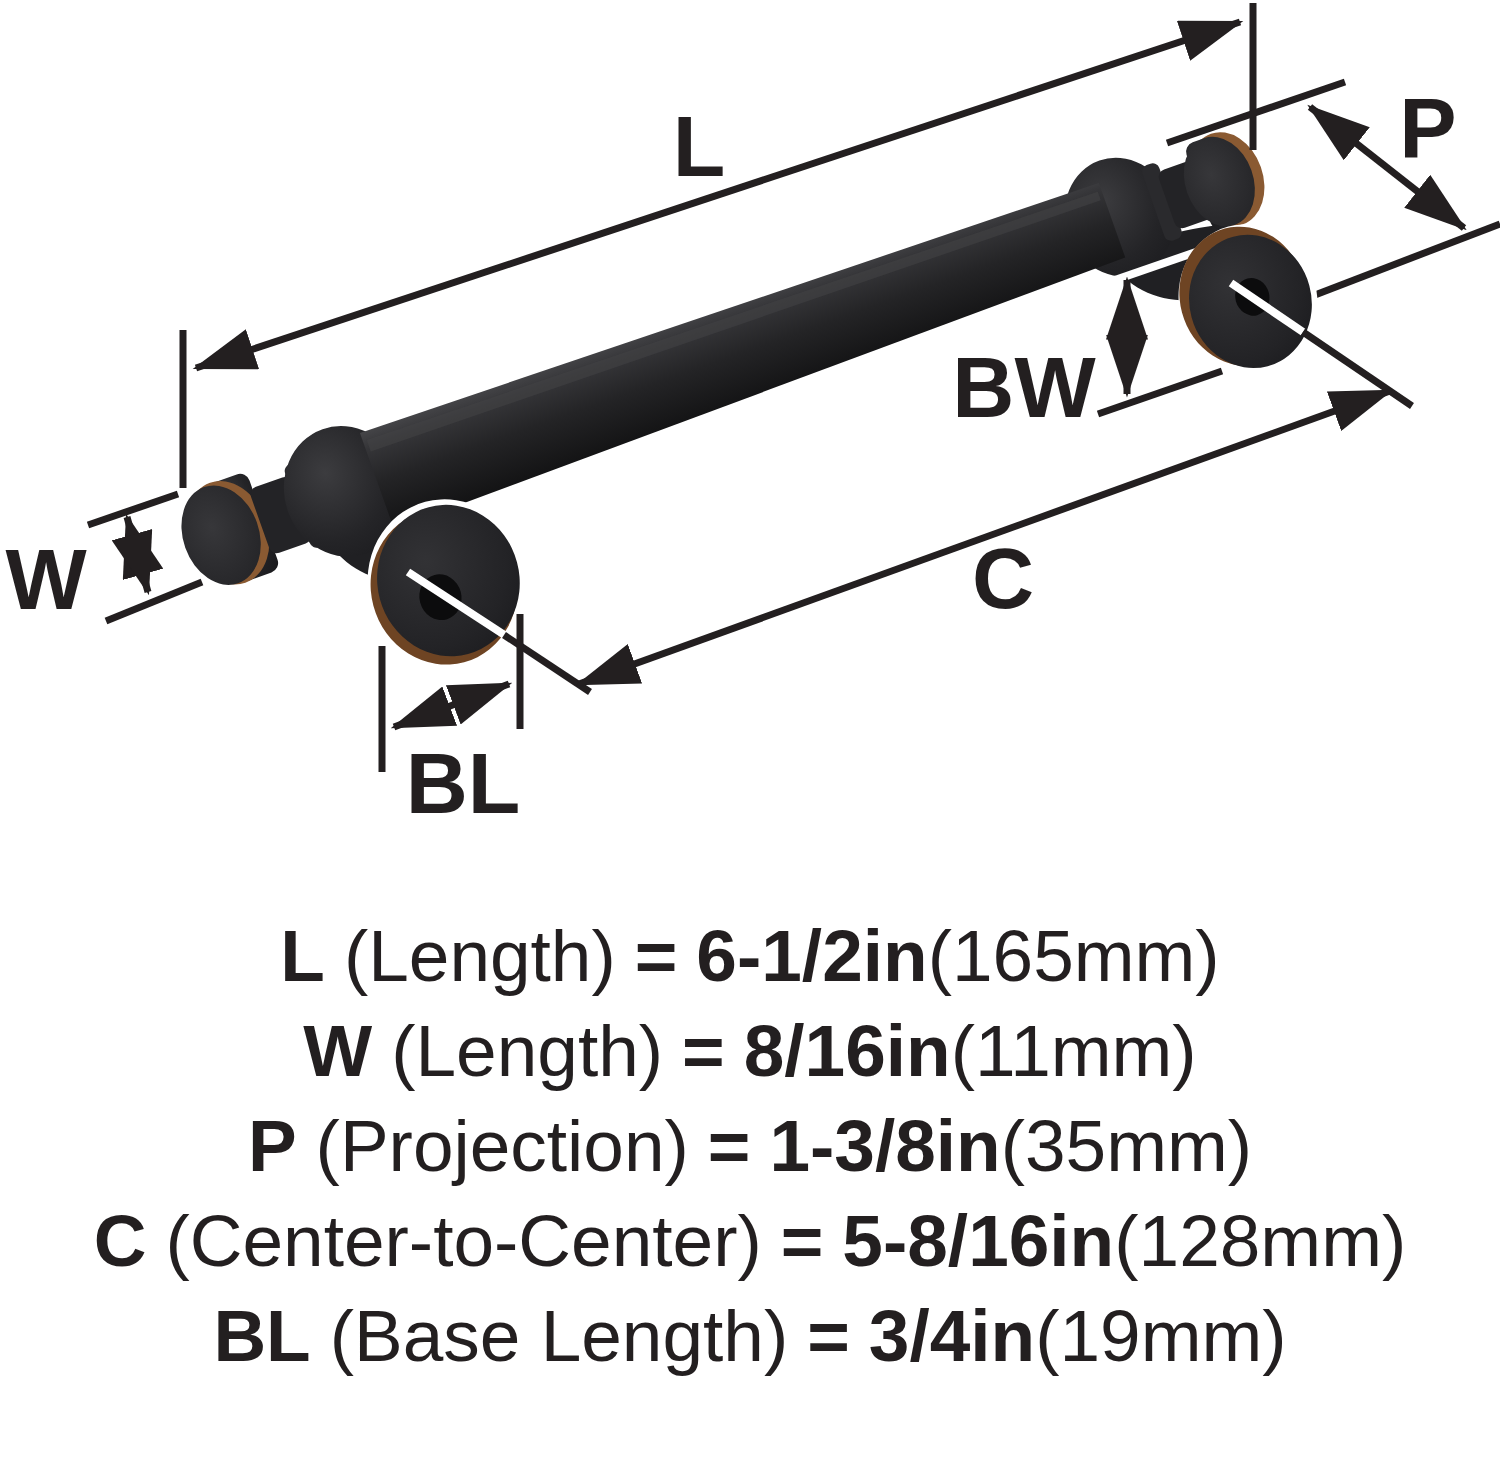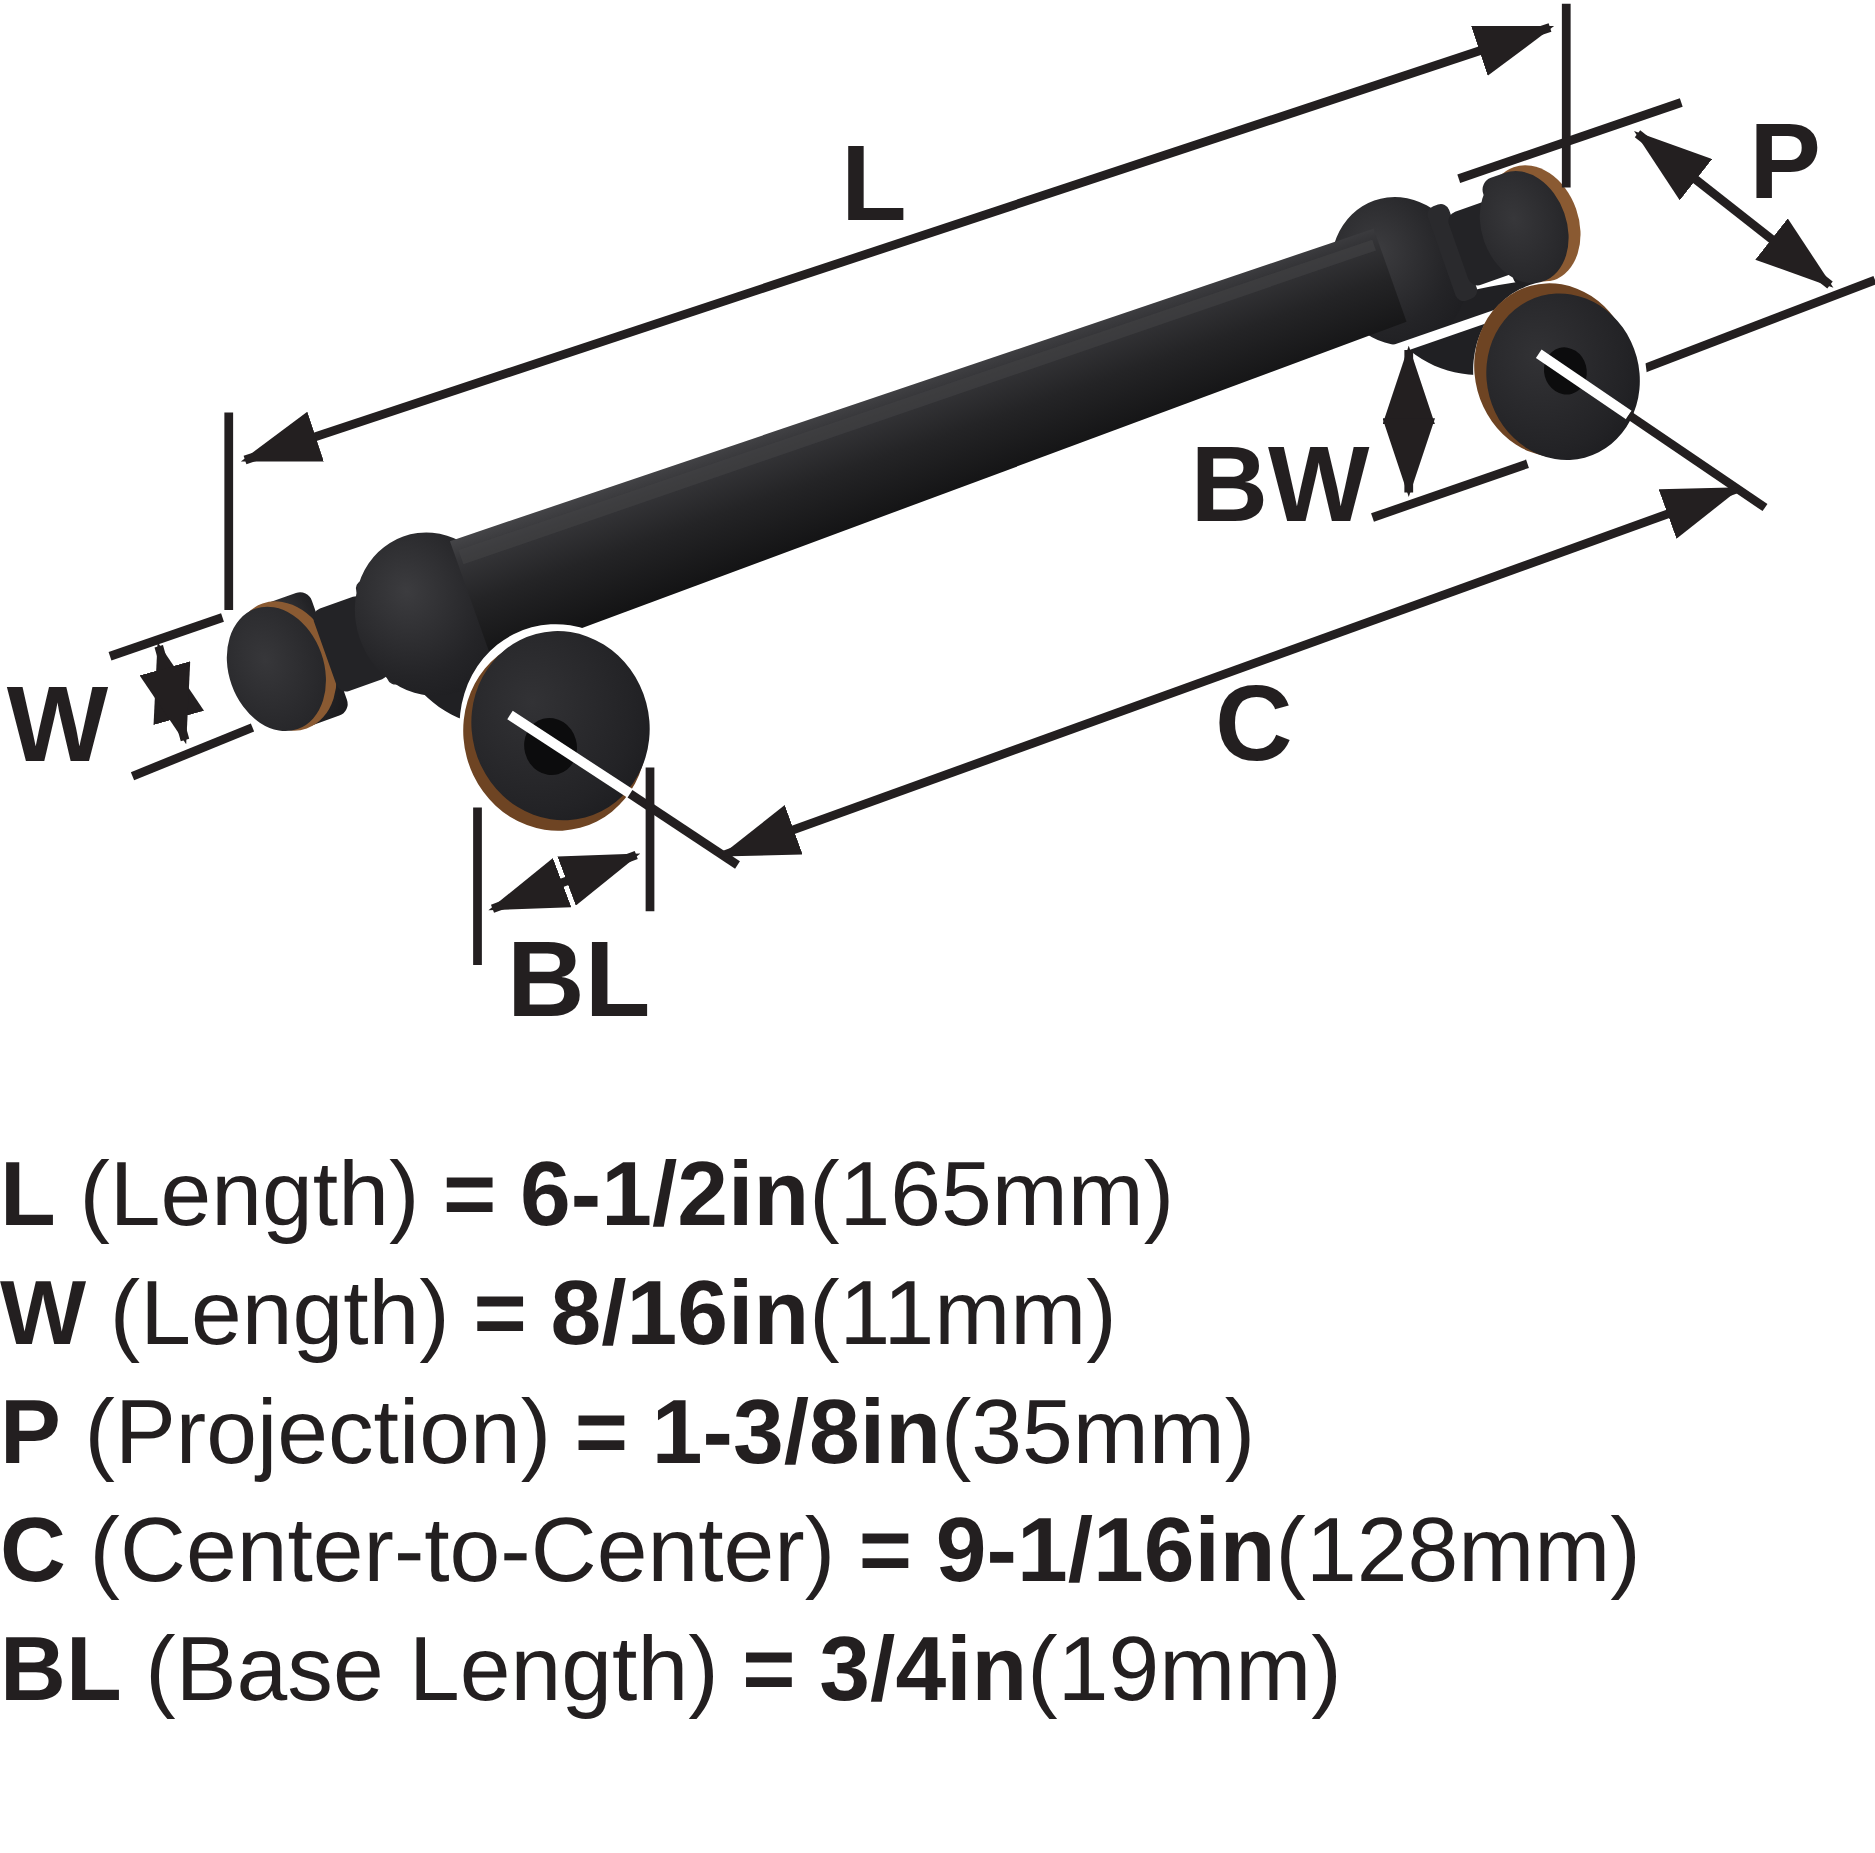--- a/index.html
+++ b/index.html
@@ -3,21 +3,21 @@
 <meta charset="utf-8">
 <style>
   html,body{margin:0;padding:0;background:#fff;}
   .canvas{position:relative;width:1500px;height:1482px;background:#fff;overflow:hidden;
           font-family:"Liberation Sans",sans-serif;}
   .diagram-svg{position:absolute;left:0;top:0;}
   .ink{stroke:#231f20;stroke-width:7;fill:none;}
   .white-line{stroke:#ffffff;stroke-width:8;fill:none;}
   .dim-label{font-family:"Liberation Sans",sans-serif;font-weight:bold;font-size:86px;
              fill:#231f20;text-anchor:middle;}
-  .spec-block{position:absolute;top:908px;left:0;width:1500px;text-align:left;}
+  .spec-block{position:absolute;top:908px;left:0;width:1500px;text-align:center;}
   .spec-row{height:95px;line-height:95px;white-space:nowrap;color:#231f20;font-size:73px;}
   .spec-row .b{font-weight:bold;}
   .spec-row .l{font-weight:normal;}
   .gap{margin-right:0.26em;}
 </style>
 </head>
 <body>
 
 <div class="canvas">
 
@@ -130,20 +130,20 @@
     <div class="spec-row">
       <span class="b gap">L</span><span class="l gap">(Length)</span><span class="b gap">=</span><span class="b">6-1/2in</span><span class="l">(165mm)</span>
     </div>
     <div class="spec-row">
       <span class="b gap">W</span><span class="l gap">(Length)</span><span class="b gap">=</span><span class="b">8/16in</span><span class="l">(11mm)</span>
     </div>
     <div class="spec-row">
       <span class="b gap">P</span><span class="l gap">(Projection)</span><span class="b gap">=</span><span class="b">1-3/8in</span><span class="l">(35mm)</span>
     </div>
     <div class="spec-row">
-      <span class="b gap">C</span><span class="l gap">(Center-to-Center)</span><span class="b gap">=</span><span class="b">9-1/16in</span><span class="l">(128mm)</span>
+      <span class="b gap">C</span><span class="l gap">(Center-to-Center)</span><span class="b gap">=</span><span class="b">5-8/16in</span><span class="l">(128mm)</span>
     </div>
     <div class="spec-row">
       <span class="b gap">BL</span><span class="l gap">(Base Length)</span><span class="b gap">=</span><span class="b">3/4in</span><span class="l">(19mm)</span>
     </div>
   </div>
 
 </div>
 
 </body></html>

